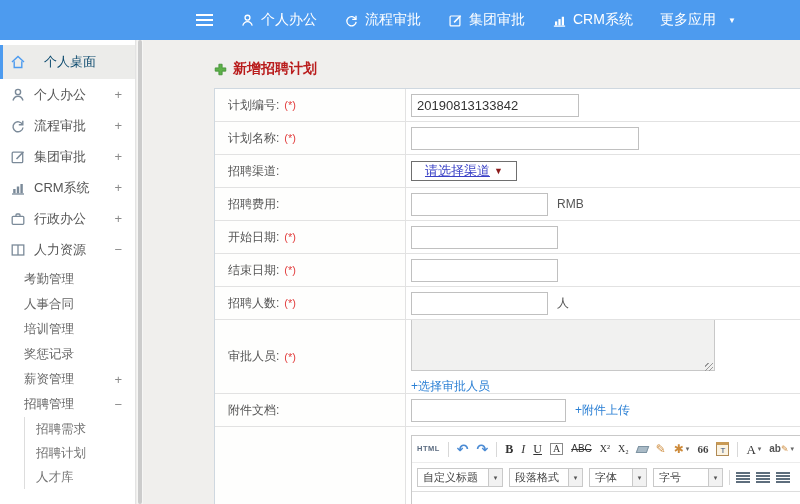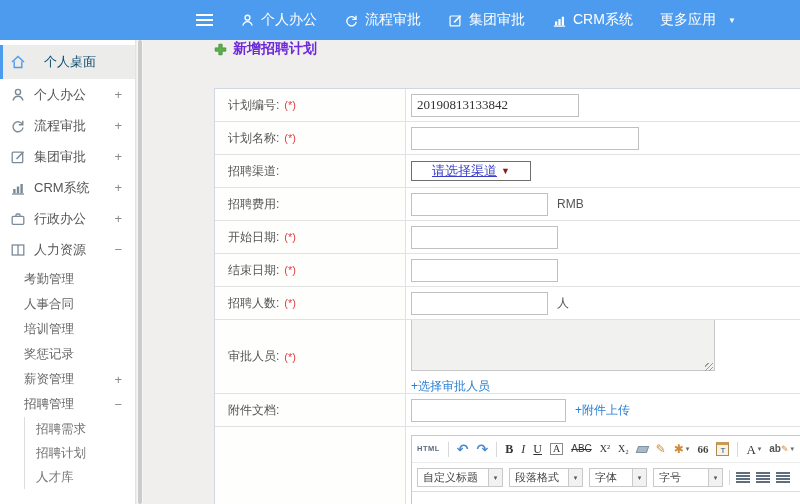--- a/index.html
+++ b/index.html
@@ -64,23 +64,23 @@
     height: 24px; display: flex; align-items: center;
     padding-left: 11px; font-size: 12.5px; color: #737373; cursor: pointer;
   }
 
   
   .main {
     position: absolute; left: 144px; top: 40px; right: 0; bottom: 0;
     background: #f0efed; overflow: hidden;
   }
   .ptitle {
-    position: absolute; left: 70px; top: 0;
+    position: absolute; left: 70px; top: 20px;
     display: flex; align-items: center; gap: 6px;
-    font-size: 14px; font-weight: bold; color: #6d28d9;
+    font-size: 14px; font-weight: bold; color: #b91c1c;
   }
   .ptitle svg { display: block; }
 
   
   .ftable {
     position: absolute; left: 70px; top: 48px; width: 640px;
     background: #fff; border: 1px solid #cfd8e0;
   }
   .frow { display: flex; border-bottom: 1px solid #e2e2e2; height: 33px; }
   .frow.tall { height: 74px; }
@@ -89,30 +89,30 @@
     width: 191px; flex: 0 0 191px; border-right: 1px solid #e2e2e2;
     display: flex; align-items: center; padding-left: 13px;
     font-size: 12px; color: #555; background: #fefefd;
   }
   .req { color: #e24040; margin-left: 5px; font-size: 11px; }
   .fv { flex: 1; display: flex; align-items: center; gap: 9px; padding-left: 5px; overflow: hidden; }
   .fv.col { flex-direction: column; align-items: flex-start; justify-content: center; gap: 3px; }
 
   .tin {
     height: 23px; border: 1px solid #c0c0c0; background: #fff;
-    font-size: 13px; padding: 0 5px; color: #333; font-family: Liberation Serif, serif;
+    font-size: 13px; padding: 0 5px; color: #333; font-family: Liberation Sans, sans-serif;
   }
   .w168 { width: 168px; } .w228 { width: 228px; } .w137 { width: 137px; }
   .w147 { width: 147px; } .w155 { width: 155px; }
   .suffix { font-size: 12px; color: #555; }
   .flink { font-size: 12px; color: #2a7fd4; text-decoration: none; cursor: pointer; white-space: nowrap; }
 
   .chansel {
     display: inline-flex; align-items: center; height: 20px;
-    border: 1px solid #6f6f6f; background: #fff; padding: 0 20px; cursor: pointer;
+    border: 1px solid #6f6f6f; background: #fff; padding: 0 13px; cursor: pointer;
   }
   .chansel .ctxt { font-size: 13px; color: #3a41c6; text-decoration: underline; }
   .chansel .ccar { font-size: 9px; color: #8b1a1a; margin-left: 4px; }
 
   .tawrap { position: relative; }
   .tarea {
     width: 304px; height: 52px; background: #f1f1f0; border: 1px solid #c8c8c8;
     resize: none; font-family: inherit;
   }
   .grip {

